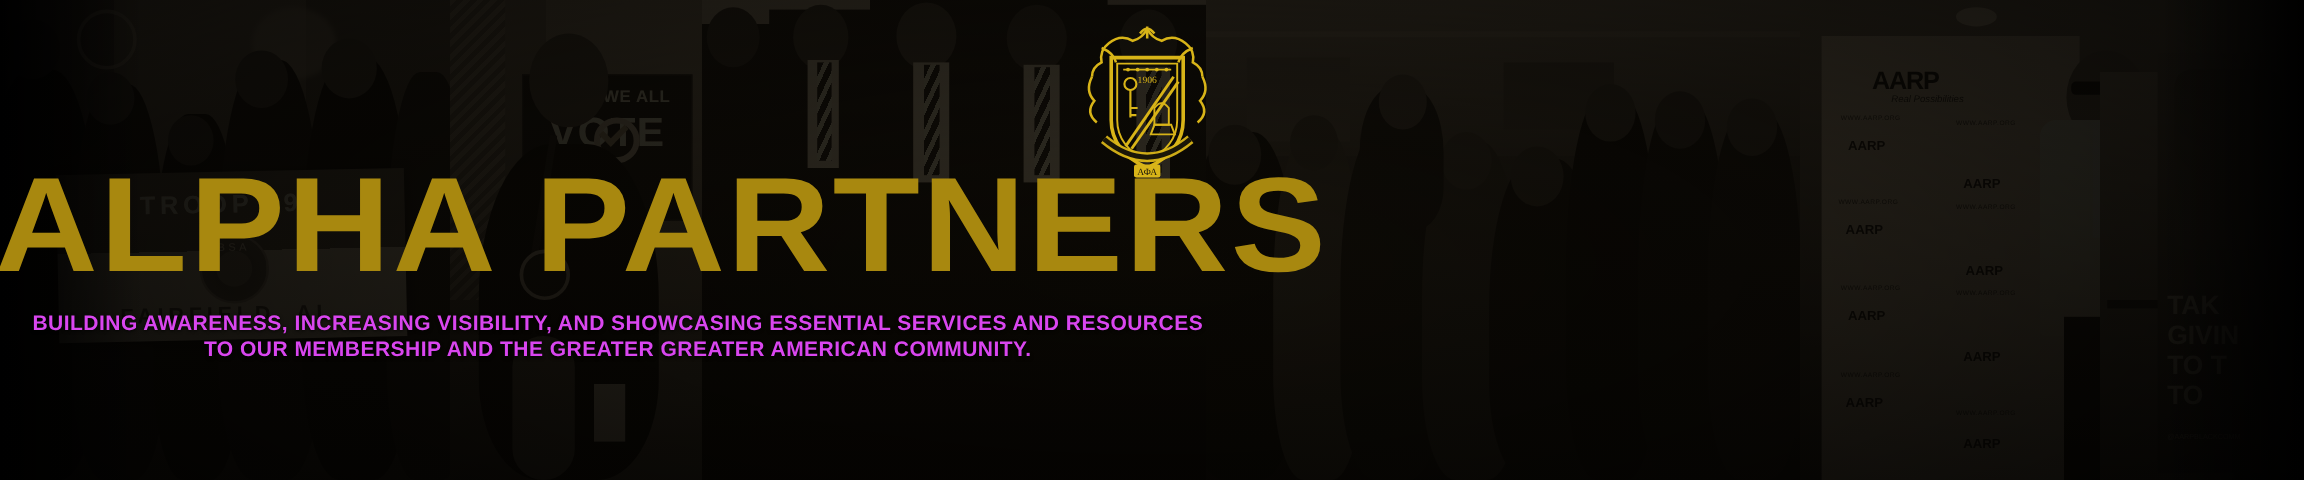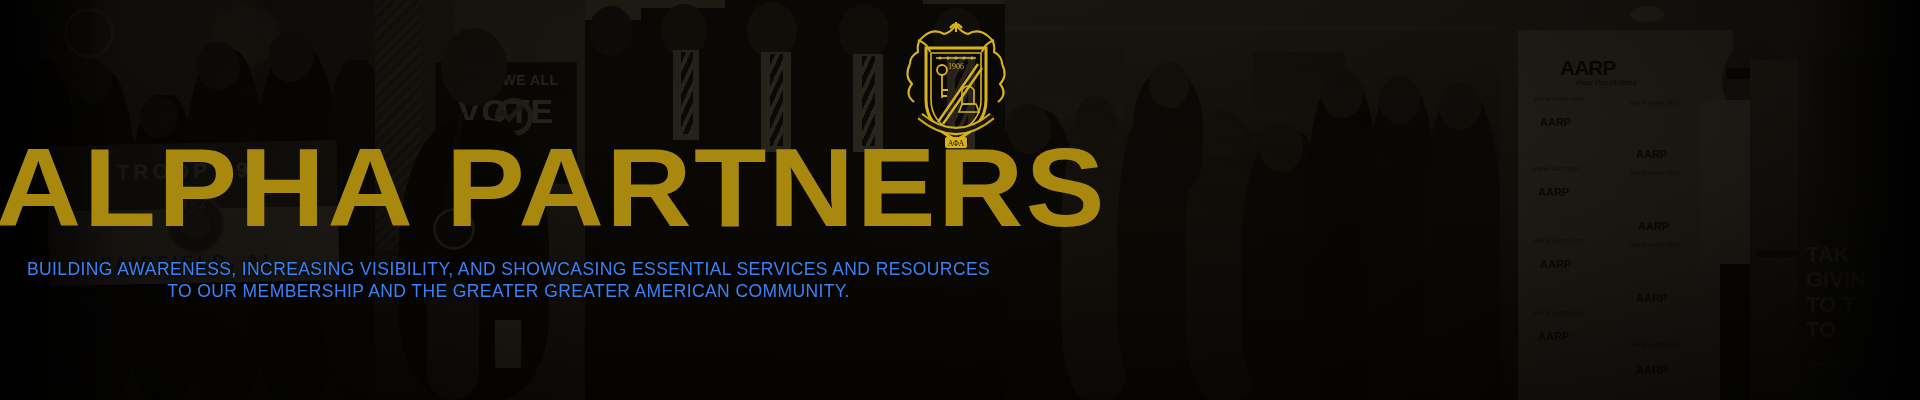--- a/index.html
+++ b/index.html
@@ -133,22 +133,22 @@
     color:#a8880f;
     margin:0;
     transform:scaleX(1.06);
     text-align:center;
     white-space:nowrap;
     margin-top:34px;
   }
   #subtitle{
     margin-top:14px;
     text-align:center;
-    color:#3b82f6;
-    font-weight:400;
+    color:#d946ef;
+    font-weight:700;
     font-size:17.5px;
     line-height:22px;
     letter-spacing:.4px;
     text-shadow:0 1px 3px rgba(0,0,0,.85);
     white-space:nowrap;
   }
 </style>
 </head>
 <body>
 

